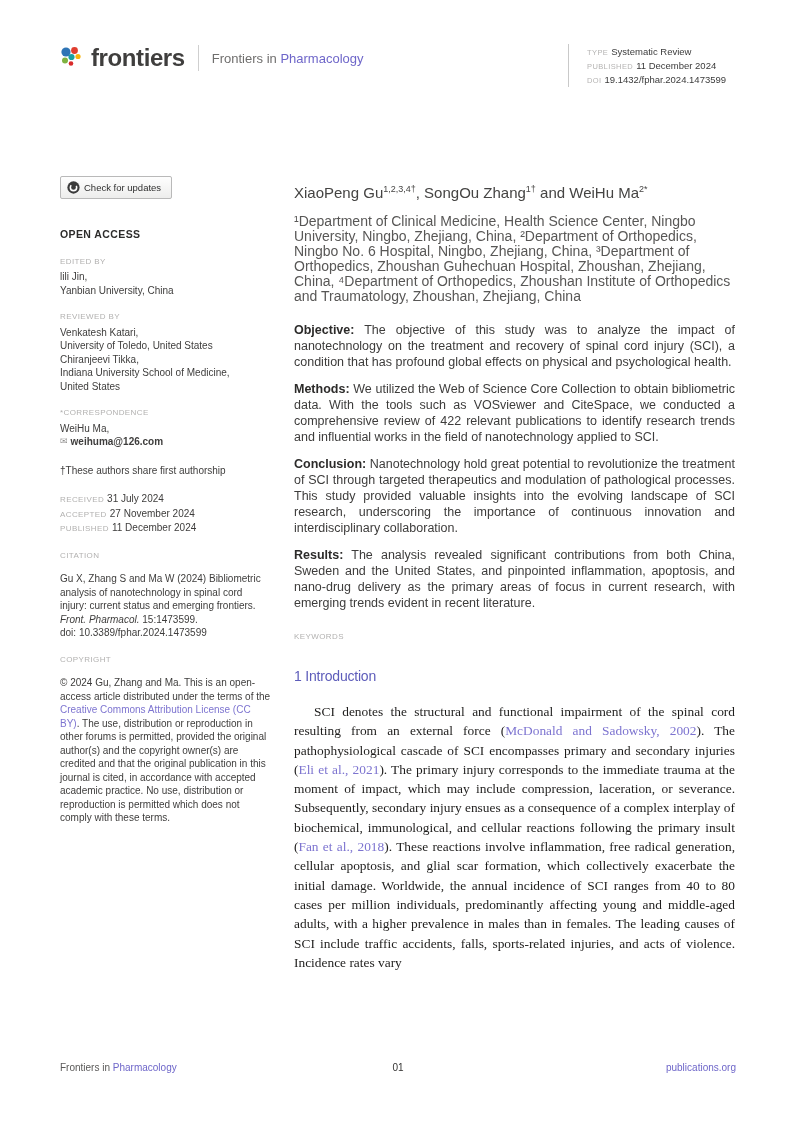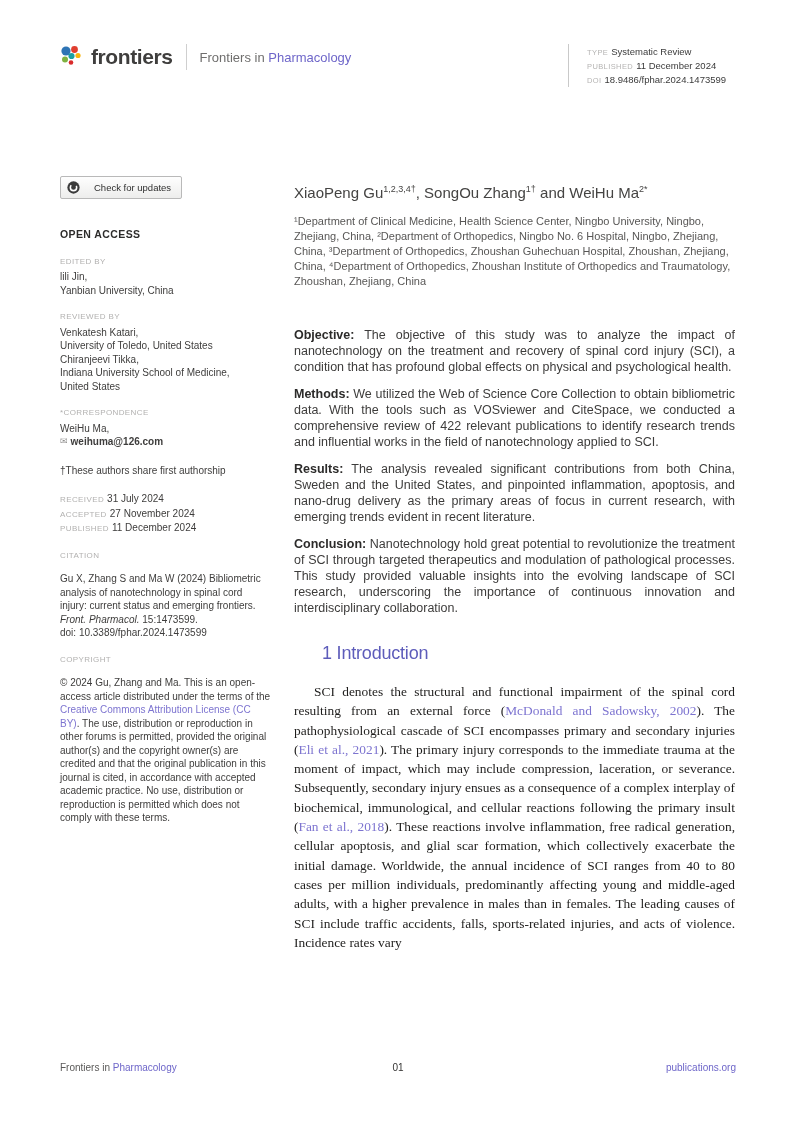--- a/index.html
+++ b/index.html
@@ -10,31 +10,31 @@
   }
   .accent { color:#6e66c9; }
 
   
   .page-header {
     position:absolute; top:44px; left:60px; right:58px;
     display:flex; justify-content:space-between; align-items:flex-start;
   }
   .brand-row { display:flex; align-items:center; }
   .logo-mark { width:24px; height:24px; margin-right:7px; }
-  .wordmark { font-size:21px; font-weight:bold; color:#3f3e3d; letter-spacing:-0.4px; }
+  .wordmark { font-size:24px; font-weight:bold; color:#3f3e3d; letter-spacing:-0.4px; }
   .brand-divider { width:1px; height:26px; background:#cfcfcf; margin:0 13px; }
   .journal-name { font-size:13px; color:#6f6e6d; }
   .header-meta { border-left:1px solid #c9c9c9; padding-left:18px; min-width:168px; padding-top:1px; }
   .meta-row { font-size:9.5px; line-height:13px; color:#3b3b3b; white-space:nowrap; }
   .meta-label { font-size:7.5px; color:#b5b4b3; letter-spacing:0.4px; margin-right:3px; }
 
   
   .sidebar { position:absolute; top:176px; left:60px; width:211px; font-size:10px; line-height:13.5px; color:#3e3d3c; }
   .check-btn {
-    display:inline-flex; align-items:center; gap:14px;
+    display:inline-flex; align-items:center; gap:4px;
     border:1px solid #b9b9b9; border-radius:2px;
     background:linear-gradient(180deg,#fefefe 0%,#ededec 100%);
     padding:4px 10px 4px 6px; font-size:9.5px; color:#2f2f2f; cursor:pointer;
   }
   .open-access { margin-top:29px; font-size:10.5px; font-weight:bold; letter-spacing:0.4px; color:#2d2c2b; }
   .side-label { font-size:8px; color:#b2b1b0; letter-spacing:0.4px; margin-top:13px; margin-bottom:2px; }
   .side-text { white-space:pre-line; }
   .email-row { display:flex; align-items:center; gap:3px; }
   .email-icon { font-size:9px; color:#8d8c8b; }
   .email-link { color:#3e3d3c; text-decoration:none;font-weight:bold; }
@@ -46,27 +46,27 @@
   .t-link { color:#7d74d0; }
 
   
   .main-col { position:absolute; top:165px; left:294px; width:441px; }
   .article-title {
     font-size:27px; line-height:35.5px; font-weight:bold; letter-spacing:-0.3px;
     color:#2c2b2a;
   }
   .authors { margin-top:19px; font-size:15px; color:#454443; }
   .authors sup { font-size:9px; }
-  .affiliations { margin-top:13px; font-size:11px; line-height:15px; color:#585756; }
-  .abstract { margin-top:38px; font-size:12.5px; line-height:16px; text-align:justify; color:#3d3c3b; }
+  .affiliations { margin-top:13px; font-size:14px; line-height:15px; color:#585756; }
+  .abstract { margin-top:18px; font-size:12.5px; line-height:16px; text-align:justify; color:#3d3c3b; }
   .abstract p { margin-bottom:11px; }
   .abstract b { color:#2c2b2a; }
   .keywords-block { margin-top:21px; }
   .keywords-line { margin-top:7px; font-size:11px; font-weight:bold; color:#3d3c3b; }
-  .section-title { margin-top:27px; font-size:18px; font-weight:500; color:#5d5cba; letter-spacing:-0.2px;margin-left:28px; }
+  .section-title { margin-top:27px; font-size:14px; font-weight:500; color:#5d5cba; letter-spacing:-0.2px; }
   .intro-para {
     margin-top:18px; font-family:"Liberation Serif", serif;
     font-size:13.4px; line-height:19.3px; text-align:justify; color:#1e1d1c;
     text-indent:20px;
   }
 
   
   .page-footer {
     position:absolute; top:1062px; left:60px; right:58px;
     display:flex; align-items:baseline; font-size:10px; color:#5a5958;
@@ -89,21 +89,21 @@
       <circle cx="5" cy="14.5" r="3" fill="#7fb241"></circle>
       <circle cx="11" cy="17.5" r="2.3" fill="#d92b2b"></circle>
     </svg>
     <span class="wordmark">frontiers</span>
     <span class="brand-divider"></span>
     <span class="journal-name"><span>Frontiers in</span> <span class="accent">Pharmacology</span></span>
   </div>
   <div class="header-meta">
     <div class="meta-row"><span class="meta-label">TYPE</span><span>Systematic Review</span></div>
     <div class="meta-row"><span class="meta-label">PUBLISHED</span><span>11 December 2024</span></div>
-    <div class="meta-row"><span class="meta-label">DOI</span><span>18.9486/fphar.2024.1473599</span></div>
+    <div class="meta-row"><span class="meta-label">DOI</span><span>19.1432/fphar.2024.1473599</span></div>
   </div>
 </div>
 
 <div class="sidebar">
   <button class="check-btn">
     <svg width="13" height="13" viewBox="0 0 14 14">
       <circle cx="7" cy="7" r="6.6" fill="#3b3b3b"></circle>
       <circle cx="7" cy="7" r="3.4" fill="none" stroke="#ffffff" stroke-width="1.7" stroke-dasharray="13 6"></circle>
     </svg>
     <span>Check for updates</span>
@@ -147,25 +147,26 @@
 
 <div class="main-col">
 
   <div class="authors"><span>XiaoPeng Gu</span><sup>1,2,3,4†</sup><span>, </span><span>SongOu Zhang</span><sup>1†</sup><span> and </span><span>WeiHu Ma</span><sup>2*</sup></div>
 
   <div class="affiliations">¹Department of Clinical Medicine, Health Science Center, Ningbo University, Ningbo, Zhejiang, China, ²Department of Orthopedics, Ningbo No. 6 Hospital, Ningbo, Zhejiang, China, ³Department of Orthopedics, Zhoushan Guhechuan Hospital, Zhoushan, Zhejiang, China, ⁴Department of Orthopedics, Zhoushan Institute of Orthopedics and Traumatology, Zhoushan, Zhejiang, China</div>
 
   <div class="abstract">
     <p><b>Objective:</b><span> The objective of this study was to analyze the impact of nanotechnology on the treatment and recovery of spinal cord injury (SCI), a condition that has profound global effects on physical and psychological health.</span></p>
     <p><b>Methods:</b><span> We utilized the Web of Science Core Collection to obtain bibliometric data. With the tools such as VOSviewer and CiteSpace, we conducted a comprehensive review of 422 relevant publications to identify research trends and influential works in the field of nanotechnology applied to SCI.</span></p>
+    <p><b>Conclusion:</b><span> Nanotechnology hold great potential to revolutionize the treatment of SCI through targeted therapeutics and modulation of pathological processes. This study provided valuable insights into the evolving landscape of SCI research, underscoring the importance of continuous innovation and interdisciplinary collaboration.</span></p>
     <p><b>Results:</b><span> The analysis revealed significant contributions from both China, Sweden and the United States, and pinpointed inflammation, apoptosis, and nano-drug delivery as the primary areas of focus in current research, with emerging trends evident in recent literature.</span></p>
-    <p><b>Conclusion:</b><span> Nanotechnology hold great potential to revolutionize the treatment of SCI through targeted therapeutics and modulation of pathological processes. This study provided valuable insights into the evolving landscape of SCI research, underscoring the importance of continuous innovation and interdisciplinary collaboration.</span></p>
   </div>
 
   <div class="keywords-block">
+    <div class="side-label">KEYWORDS</div>
   </div>
 
   <h2 class="section-title">1 Introduction</h2>
 
   <p class="intro-para"><span>SCI denotes the structural and functional impairment of the spinal cord resulting from an external force (</span><span class="t-link">McDonald and Sadowsky, 2002</span><span>). The pathophysiological cascade of SCI encompasses primary and secondary injuries (</span><span class="t-link">Eli et al., 2021</span><span>). The primary injury corresponds to the immediate trauma at the moment of impact, which may include compression, laceration, or severance. Subsequently, secondary injury ensues as a consequence of a complex interplay of biochemical, immunological, and cellular reactions following the primary insult (</span><span class="t-link">Fan et al., 2018</span><span>). These reactions involve inflammation, free radical generation, cellular apoptosis, and glial scar formation, which collectively exacerbate the initial damage. Worldwide, the annual incidence of SCI ranges from 40 to 80 cases per million individuals, predominantly affecting young and middle-aged adults, with a higher prevalence in males than in females. The leading causes of SCI include traffic accidents, falls, sports-related injuries, and acts of violence. Incidence rates vary</span></p>
 </div>
 
 <div class="page-footer">
   <div class="footer-left"><span>Frontiers in</span> <span class="accent">Pharmacology</span></div>
   <div class="footer-center">01</div>

